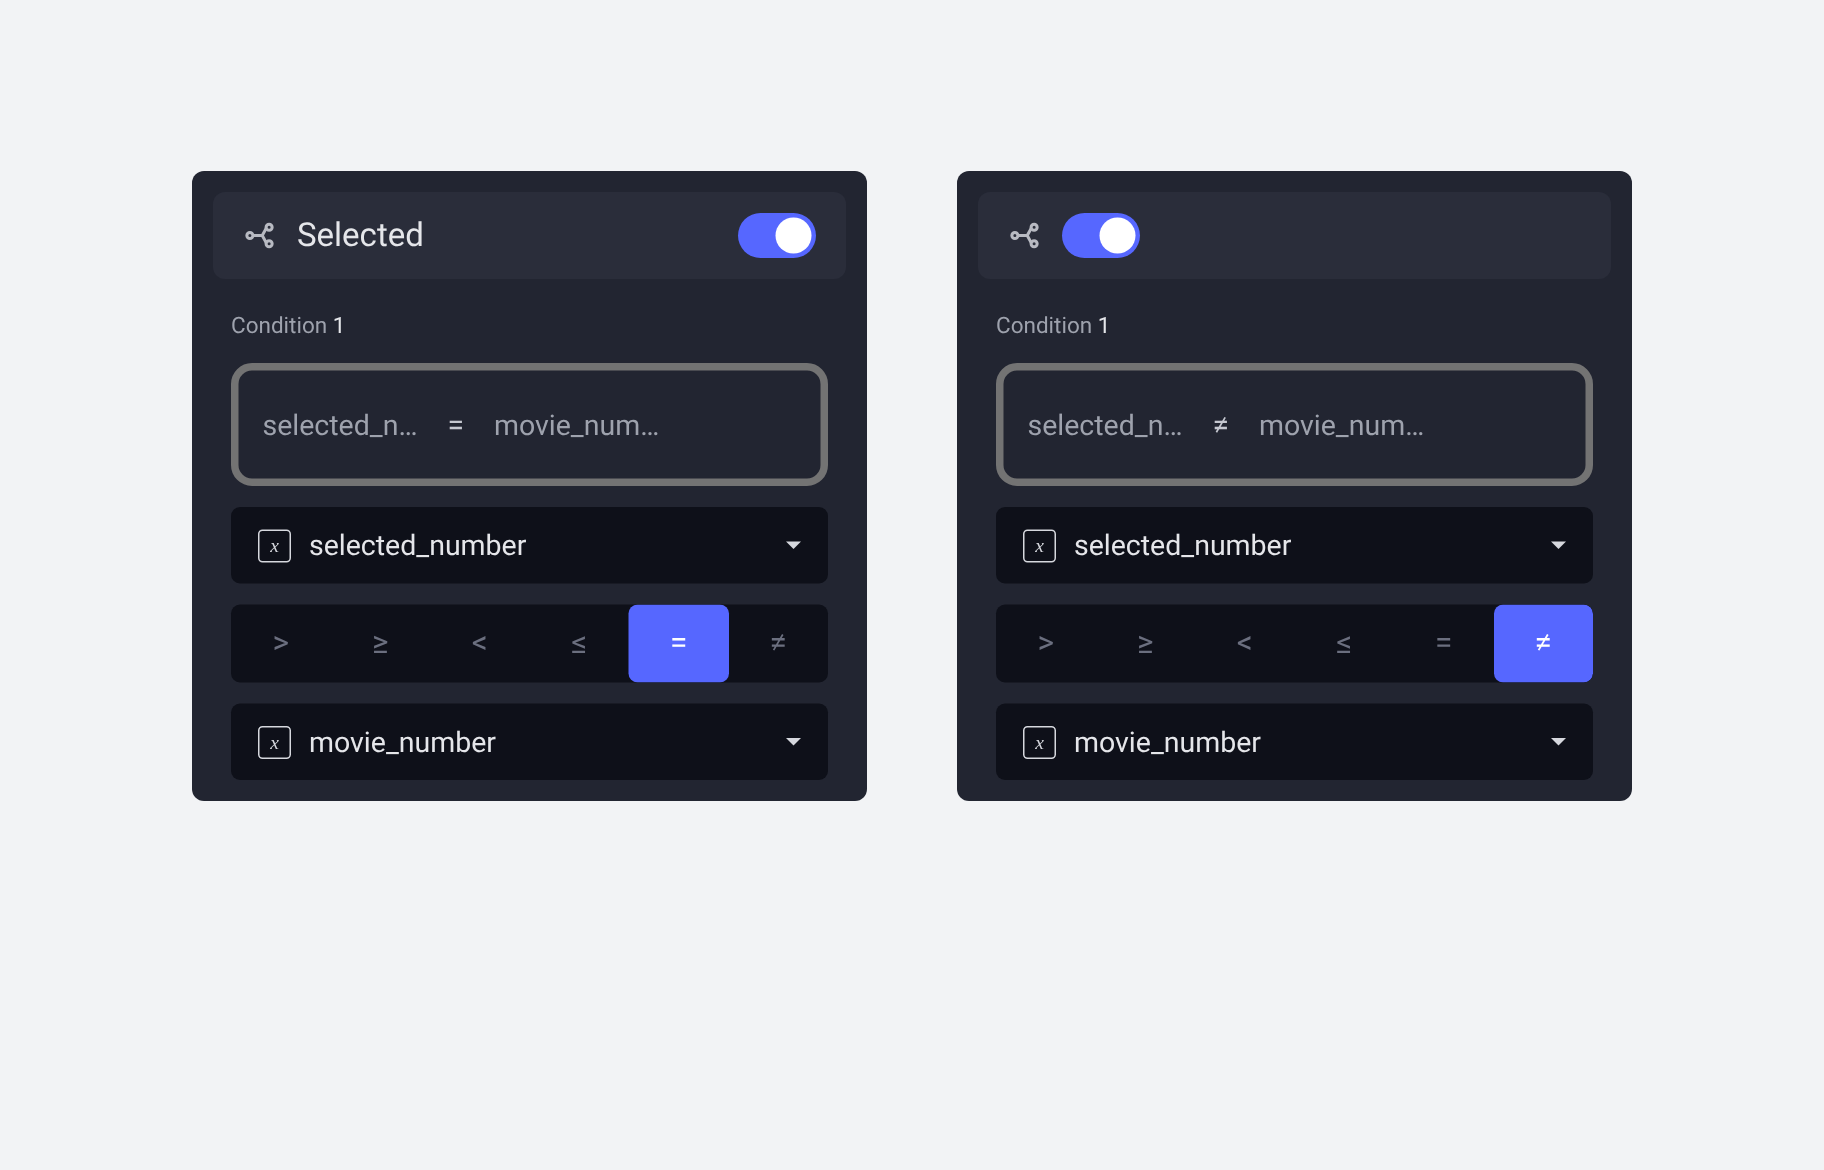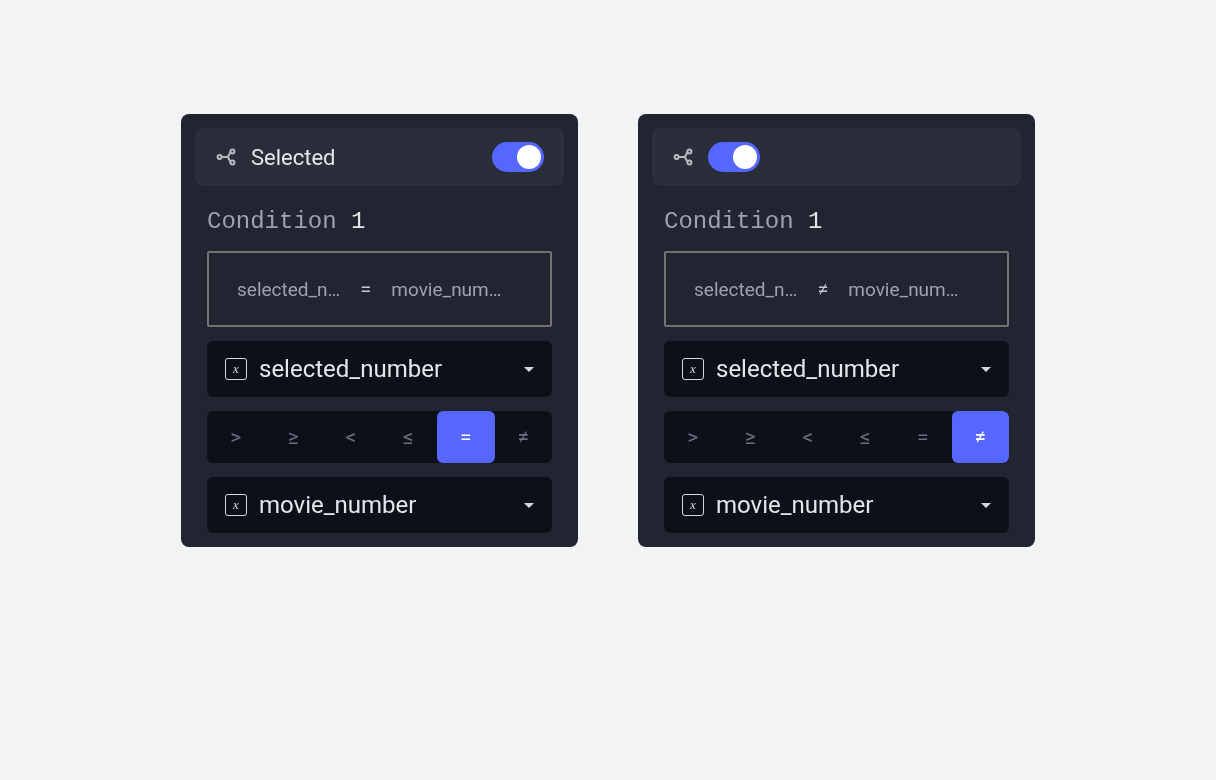--- a/index.html
+++ b/index.html
@@ -12,21 +12,21 @@
       background: #f2f3f5;
       width: 1216px;
       height: 780px;
       display: flex;
       align-items: flex-start;
       justify-content: center;
       gap: 60px;
       padding-top: 114px;
     }
     .panel {
-      width: 397px;
+      width: 450px;
       background: #222531;
       border-radius: 8px;
       padding: 14px;
       display: flex;
       flex-direction: column;
       gap: 14px;
     }
     .panel-header {
       background: #2a2d3a;
       border-radius: 8px;
@@ -58,32 +58,31 @@
       width: 24px;
       height: 24px;
       background: #ffffff;
       border-radius: 50%;
       position: absolute;
       top: 3px;
       right: 3px;
     }
     .condition-label {
       color: #9ea2ad;
-      font-size: 24px;
+      font-size: 15px;
       font-weight: 400;
       padding: 8px 12px 2px;
-      font-family: Liberation Mono, monospace;
     }
     .condition-label .num {
       color: #e5e6ea;
     }
     .expression-box {
-      border: 2px solid #737373;
-      border-radius: 2px;
-      padding: 24px 28px;
+      border: 5px solid #737373;
+      border-radius: 14px;
+      padding: 24px 16px;
       display: flex;
       align-items: center;
       gap: 12px;
       margin: 0 12px;
     }
     .expression-item {
       color: #9ea2ad;
       font-size: 19px;
       white-space: nowrap;
       overflow: hidden;
@@ -121,21 +120,21 @@
       justify-content: center;
       color: #d6d8de;
       font-style: italic;
       font-size: 13px;
       font-family: Georgia, serif;
       flex-shrink: 0;
     }
     .dropdown-label {
       flex: 1;
       color: #e5e6ea;
-      font-size: 24px;
+      font-size: 19px;
     }
     .chevron-down {
       width: 0;
       height: 0;
       border-left: 5px solid transparent;
       border-right: 5px solid transparent;
       border-top: 5px solid #d6d8de;
     }
     .operator-row {
       display: flex;

